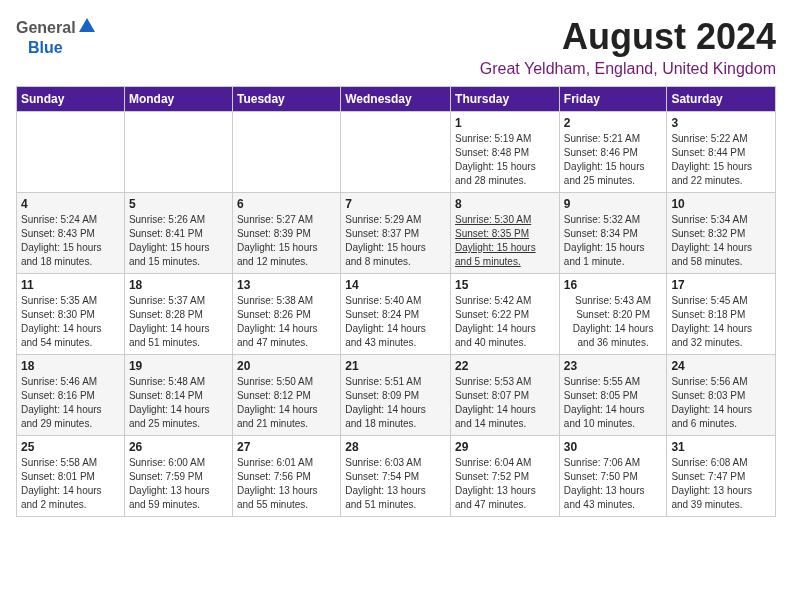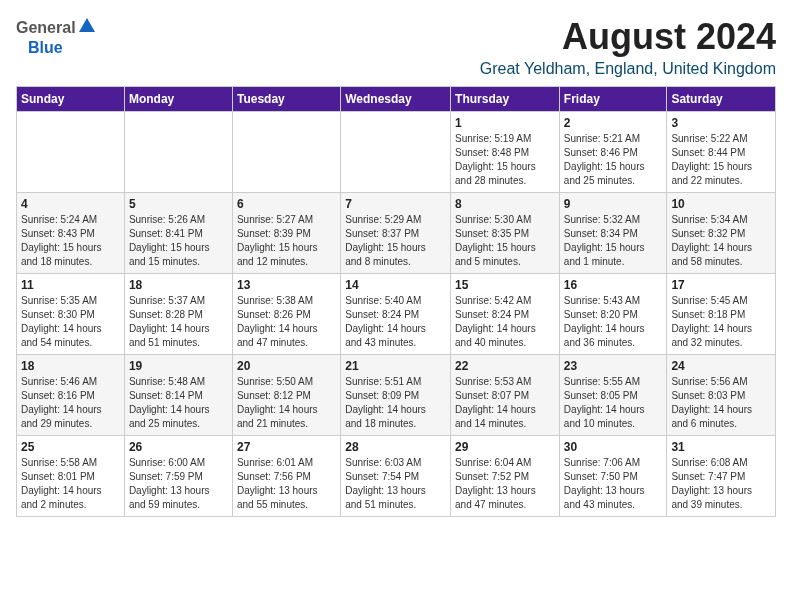--- a/index.html
+++ b/index.html
@@ -29,21 +29,21 @@
       color: #333;
     }
     .title-block { text-align: right; }
     .month-year {
       font-size: 36px;
       font-weight: bold;
       color: #222;
     }
     .location {
       font-size: 16px;
-      color: #0c4a6e;
+      color: #701a75;
       margin-top: 2px;
     }
     table {
       width: 100%;
       border-collapse: collapse;
       font-size: 11px;
     }
     thead tr th {
       background-color: #4c1d95;
       color: #fff;
@@ -166,21 +166,21 @@
         </td>
         <td>
           <div class="day-num">7</div>
           <div class="day-info" style="white-space: pre-line;">Sunrise: 5:29 AM
 Sunset: 8:37 PM
 Daylight: 15 hours
 and 8 minutes.</div>
         </td>
         <td>
           <div class="day-num">8</div>
-          <div class="day-info" style="white-space: pre-line;">Sunrise: 5:30 AM
+          <div class="day-info" style="white-space: pre-line; text-decoration: underline;">Sunrise: 5:30 AM
 Sunset: 8:35 PM
 Daylight: 15 hours
 and 5 minutes.</div>
         </td>
         <td>
           <div class="day-num">9</div>
           <div class="day-info" style="white-space: pre-line;">Sunrise: 5:32 AM
 Sunset: 8:34 PM
 Daylight: 15 hours
 and 1 minute.</div>
@@ -218,27 +218,27 @@
         <td>
           <div class="day-num">14</div>
           <div class="day-info" style="white-space: pre-line;">Sunrise: 5:40 AM
 Sunset: 8:24 PM
 Daylight: 14 hours
 and 43 minutes.</div>
         </td>
         <td>
           <div class="day-num">15</div>
           <div class="day-info" style="white-space: pre-line;">Sunrise: 5:42 AM
-Sunset: 8:24 PM
+Sunset: 6:22 PM
 Daylight: 14 hours
 and 40 minutes.</div>
         </td>
         <td>
           <div class="day-num">16</div>
-          <div class="day-info" style="white-space: pre-line;">Sunrise: 5:43 AM
+          <div class="day-info" style="white-space: pre-line; text-align: center;">Sunrise: 5:43 AM
 Sunset: 8:20 PM
 Daylight: 14 hours
 and 36 minutes.</div>
         </td>
         <td>
           <div class="day-num">17</div>
           <div class="day-info" style="white-space: pre-line;">Sunrise: 5:45 AM
 Sunset: 8:18 PM
 Daylight: 14 hours
 and 32 minutes.</div>

